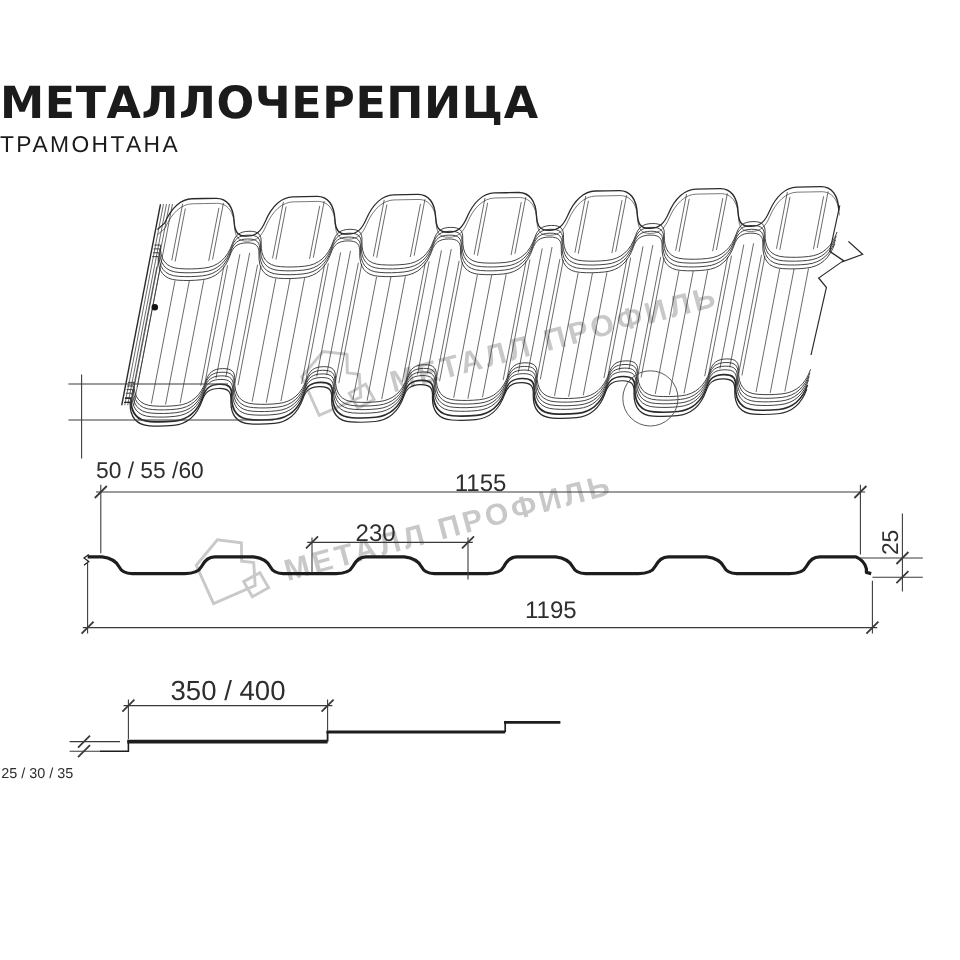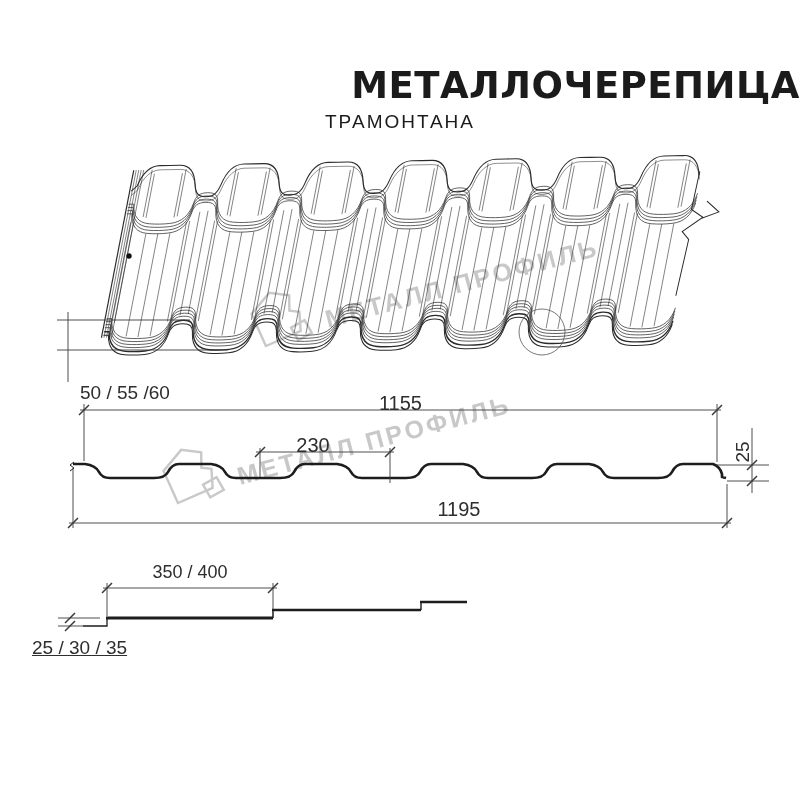--- a/index.html
+++ b/index.html
@@ -6,24 +6,24 @@
   #stage{position:relative;width:800px;height:800px;background:#fff;overflow:hidden;
          font-family:"Liberation Sans",sans-serif;}
   .wm{position:absolute;display:flex;align-items:flex-end;gap:12px;
       transform:rotate(-15deg);transform-origin:left bottom;
       color:#c8c8c8;font-weight:bold;font-size:25px;letter-spacing:3px;
       white-space:nowrap;z-index:1;}
   .wm svg{stroke:#c9c9c9;stroke-width:2.6;fill:none;}
   #diagram{position:absolute;left:0;top:0;z-index:2;}
   .lbl{position:absolute;z-index:3;color:#2e2e2e;font-size:20px;}
   .center{text-align:center;}
-  #title{position:absolute;left:0;right:0;top:64px;z-index:3;text-align:right;
+  #title{position:absolute;left:0;right:0;top:64px;z-index:3;text-align:left;
          font-family:"DejaVu Sans",sans-serif;font-weight:bold;font-size:37px;
-         color:#1b1b1b;letter-spacing:0.5px;margin-left:12px;}
-  #subtitle{position:absolute;left:0;right:0;top:111px;z-index:3;text-align:center;
+         color:#1b1b1b;letter-spacing:0.5px;}
+  #subtitle{position:absolute;left:0;right:0;top:111px;z-index:3;
          font-size:19px;color:#1b1b1b;letter-spacing:2px;}
   .rot90{transform:rotate(-90deg);transform-origin:center center;}
 </style>
 </head>
 <body>
 
 <div id="stage">
 
   <div class="wm" style="left:258px;top:295px;">
     <svg width="62" height="58" viewBox="0 0 64 62">
@@ -204,15 +204,15 @@
   </svg>
 
   <div id="title">МЕТАЛЛОЧЕРЕПИЦА</div>
   <div id="subtitle">ТРАМОНТАНА</div>
 
   <div class="lbl" style="left:80px;top:382px;font-size:19px;">50 / 55 /60</div>
   <div class="lbl center" style="left:84px;top:392px;width:633px;">1155</div>
   <div class="lbl center" style="left:248px;top:434px;width:130px;">230</div>
   <div class="lbl center rot90" style="left:725px;top:441px;width:36px;font-size:19px;">25</div>
   <div class="lbl center" style="left:73px;top:498px;width:772px;text-align:center;">1195</div>
-  <div class="lbl center" style="left:107px;top:562px;width:166px;font-size:18px;">350 / 400</div>
-  <div class="lbl" style="left:32px;top:637px;font-size:19px;text-decoration:underline;">25 / 30 / 35</div>
+  <div class="lbl center" style="left:107px;top:562px;width:166px;font-size:23px;">350 / 400</div>
+  <div class="lbl" style="left:1px;top:637px;font-size:12px;">25 / 30 / 35</div>
 </div>
 
 </body></html>

